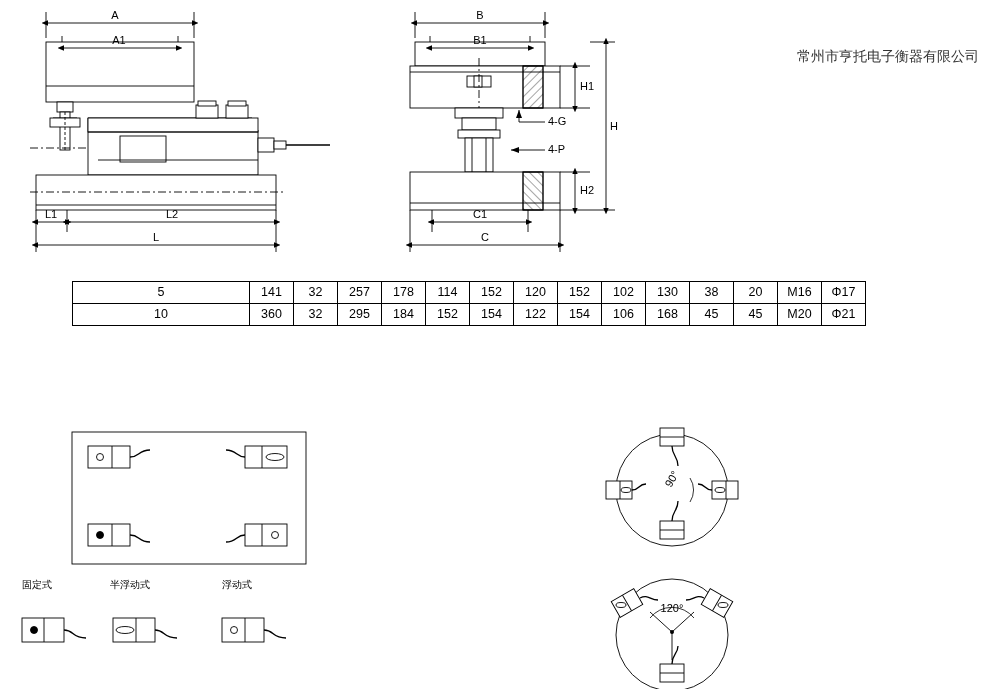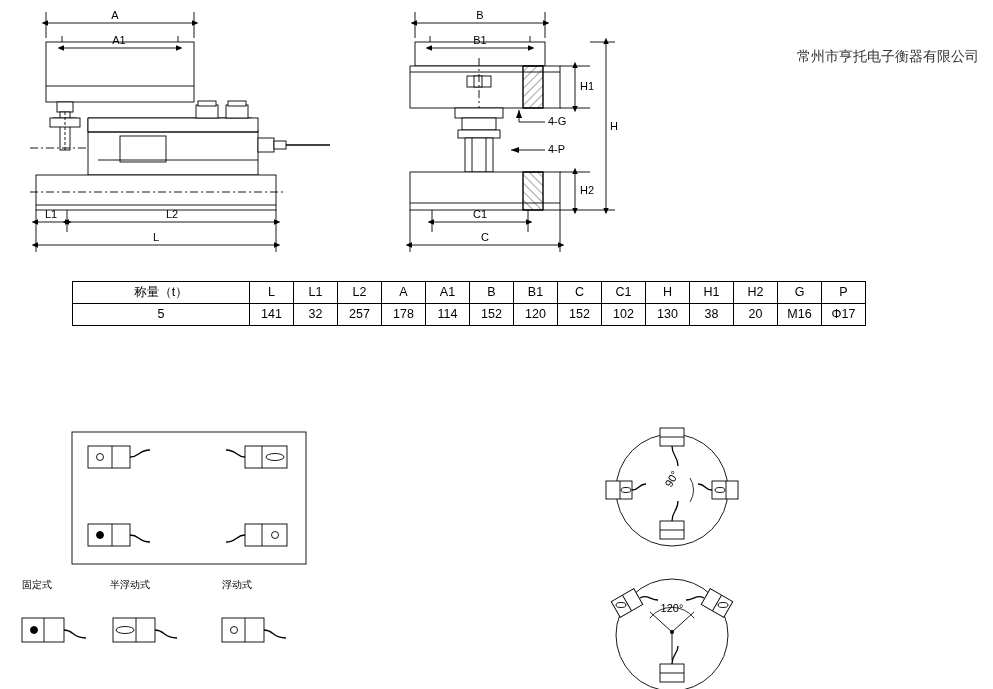--- a/index.html
+++ b/index.html
@@ -307,52 +307,52 @@
   </g>
 
   </g>
 </svg>
 </div>
 
 <div class="company">常州市亨托电子衡器有限公司</div>
 
 <table class="spec-table">
   <tbody>
-    <tr>
-      <td class="first">称量（t）</td>
-      <td class="col">L</td>
-      <td class="col">L1</td>
-      <td class="col">L2</td>
-      <td class="col">A</td>
-      <td class="col">A1</td>
-      <td class="col">B</td>
-      <td class="col">B1</td>
-      <td class="col">C</td>
-      <td class="col">C1</td>
-      <td class="col">H</td>
-      <td class="col">H1</td>
-      <td class="col">H2</td>
-      <td class="col">G</td>
-      <td class="col">P</td>
-    </tr>
     <tr>
       <td class="first">5</td>
       <td class="col">141</td>
       <td class="col">32</td>
       <td class="col">257</td>
       <td class="col">178</td>
       <td class="col">114</td>
       <td class="col">152</td>
       <td class="col">120</td>
       <td class="col">152</td>
       <td class="col">102</td>
       <td class="col">130</td>
       <td class="col">38</td>
       <td class="col">20</td>
       <td class="col">M16</td>
       <td class="col">Φ17</td>
     </tr>
+    <tr>
+      <td class="first">10</td>
+      <td class="col">360</td>
+      <td class="col">32</td>
+      <td class="col">295</td>
+      <td class="col">184</td>
+      <td class="col">152</td>
+      <td class="col">154</td>
+      <td class="col">122</td>
+      <td class="col">154</td>
+      <td class="col">106</td>
+      <td class="col">168</td>
+      <td class="col">45</td>
+      <td class="col">45</td>
+      <td class="col">M20</td>
+      <td class="col">Φ21</td>
+    </tr>
   </tbody>
 </table>
 
 <div class="mount-label lbl-fixed">固定式</div>
 <div class="mount-label lbl-semi">半浮动式</div>
 <div class="mount-label lbl-float">浮动式</div>
 
 </body></html>

